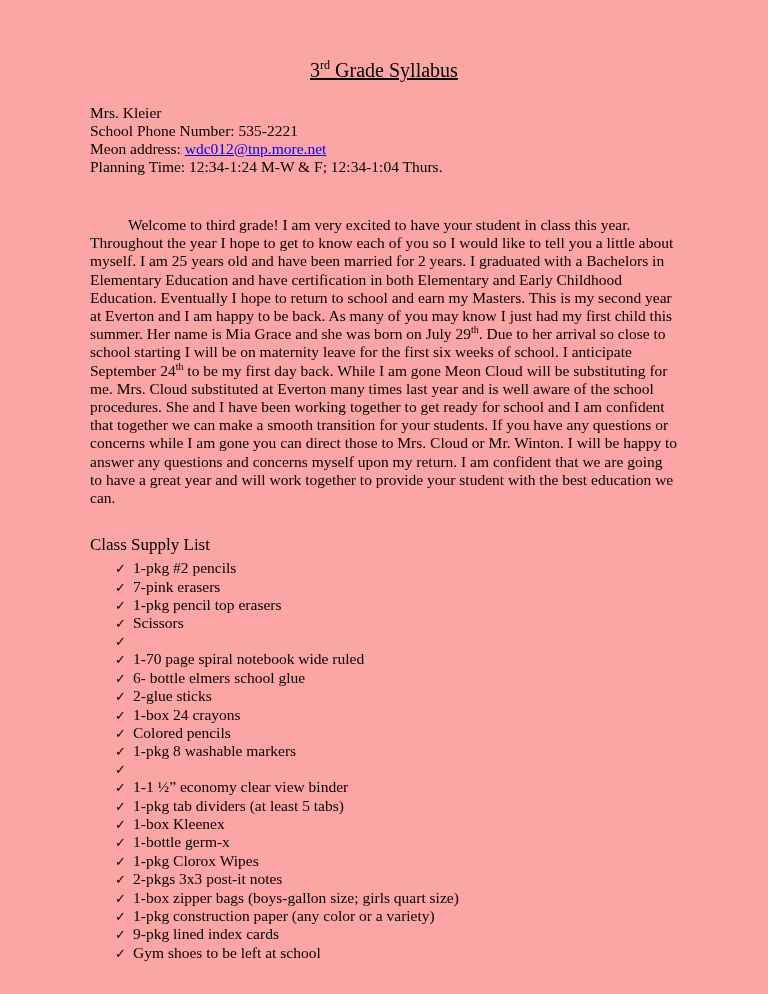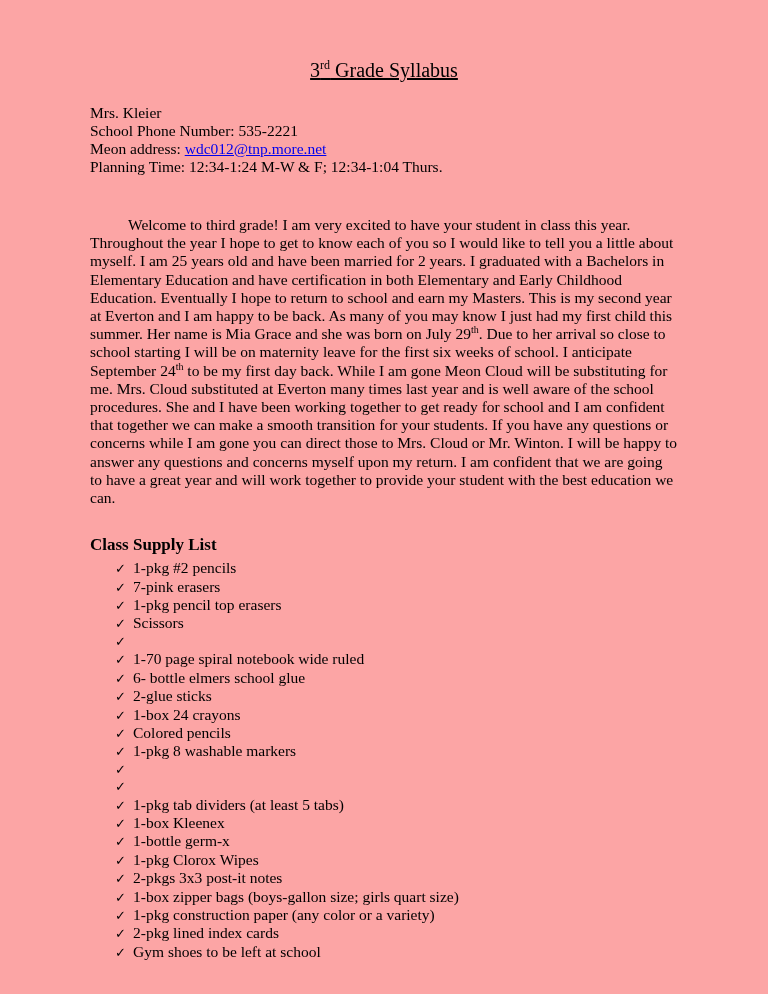--- a/index.html
+++ b/index.html
@@ -44,21 +44,21 @@
     text-indent: 38px;
     text-align: left;
   }
   .welcome sup {
     font-size: 10px;
     vertical-align: super;
     line-height: 0;
   }
   .supply-heading {
     font-size: 17px;
-    font-weight: bold;
+    font-weight: normal;
     margin-top: 28px;
     margin-bottom: 4px;
   }
   .supply-list {
     list-style: none;
     margin-left: 25px;
   }
   .supply-item {
     display: flex;
     align-items: baseline;
@@ -145,20 +145,21 @@
         <span class="check">✓</span>
         <span class="item-text">1-pkg 8 washable markers</span>
       </li>
 
       <li class="supply-item">
         <span class="check">✓</span>
       </li>
 
       <li class="supply-item">
         <span class="check">✓</span>
+        <span class="item-text">1-1 ½” economy clear view binder</span>
       </li>
 
       <li class="supply-item">
         <span class="check">✓</span>
         <span class="item-text">1-pkg tab dividers (at least 5 tabs)</span>
       </li>
 
       <li class="supply-item">
         <span class="check">✓</span>
         <span class="item-text">1-box Kleenex</span>
@@ -184,21 +185,21 @@
         <span class="item-text">1-box zipper bags (boys-gallon size; girls quart size)</span>
       </li>
 
       <li class="supply-item">
         <span class="check">✓</span>
         <span class="item-text">1-pkg construction paper (any color or a variety)</span>
       </li>
 
       <li class="supply-item">
         <span class="check">✓</span>
-        <span class="item-text">2-pkg lined index cards</span>
+        <span class="item-text">9-pkg lined index cards</span>
       </li>
 
       <li class="supply-item">
         <span class="check">✓</span>
         <span class="item-text">Gym shoes to be left at school</span>
       </li>
     </ul>
 
 </div>
 

